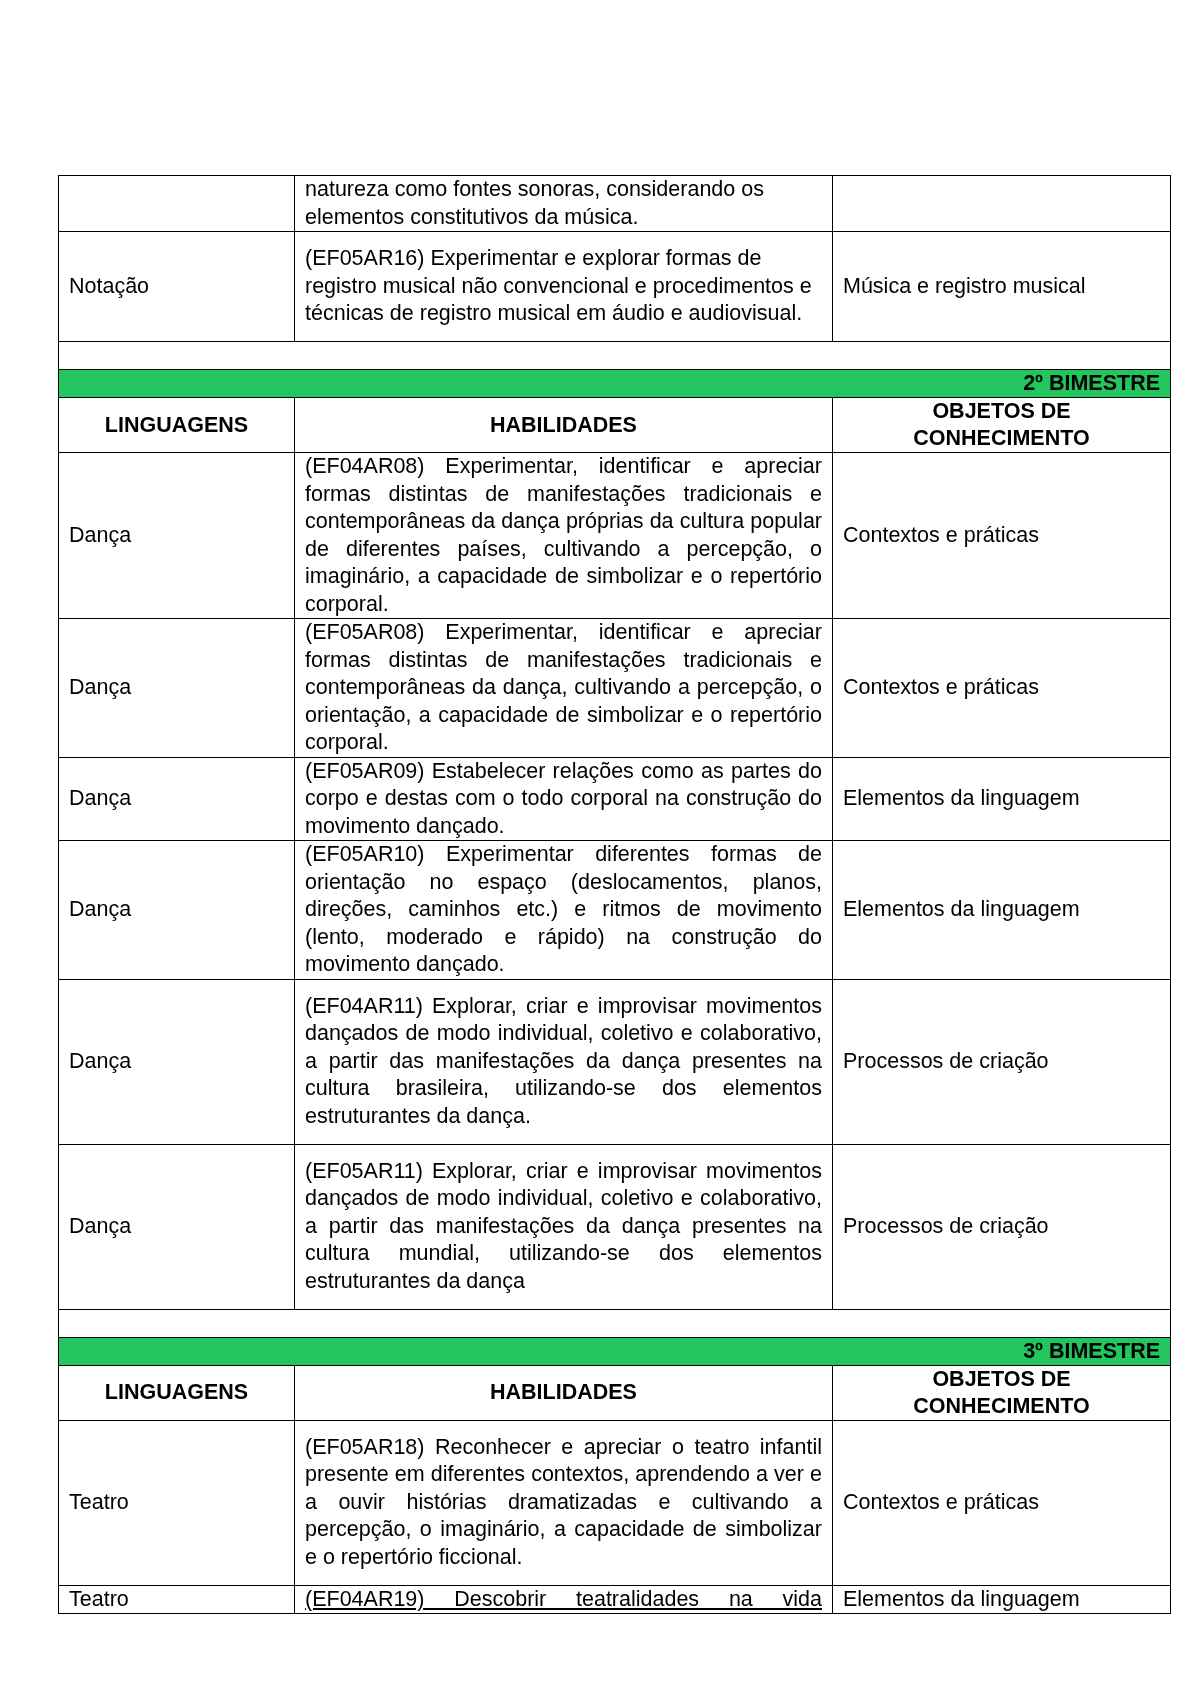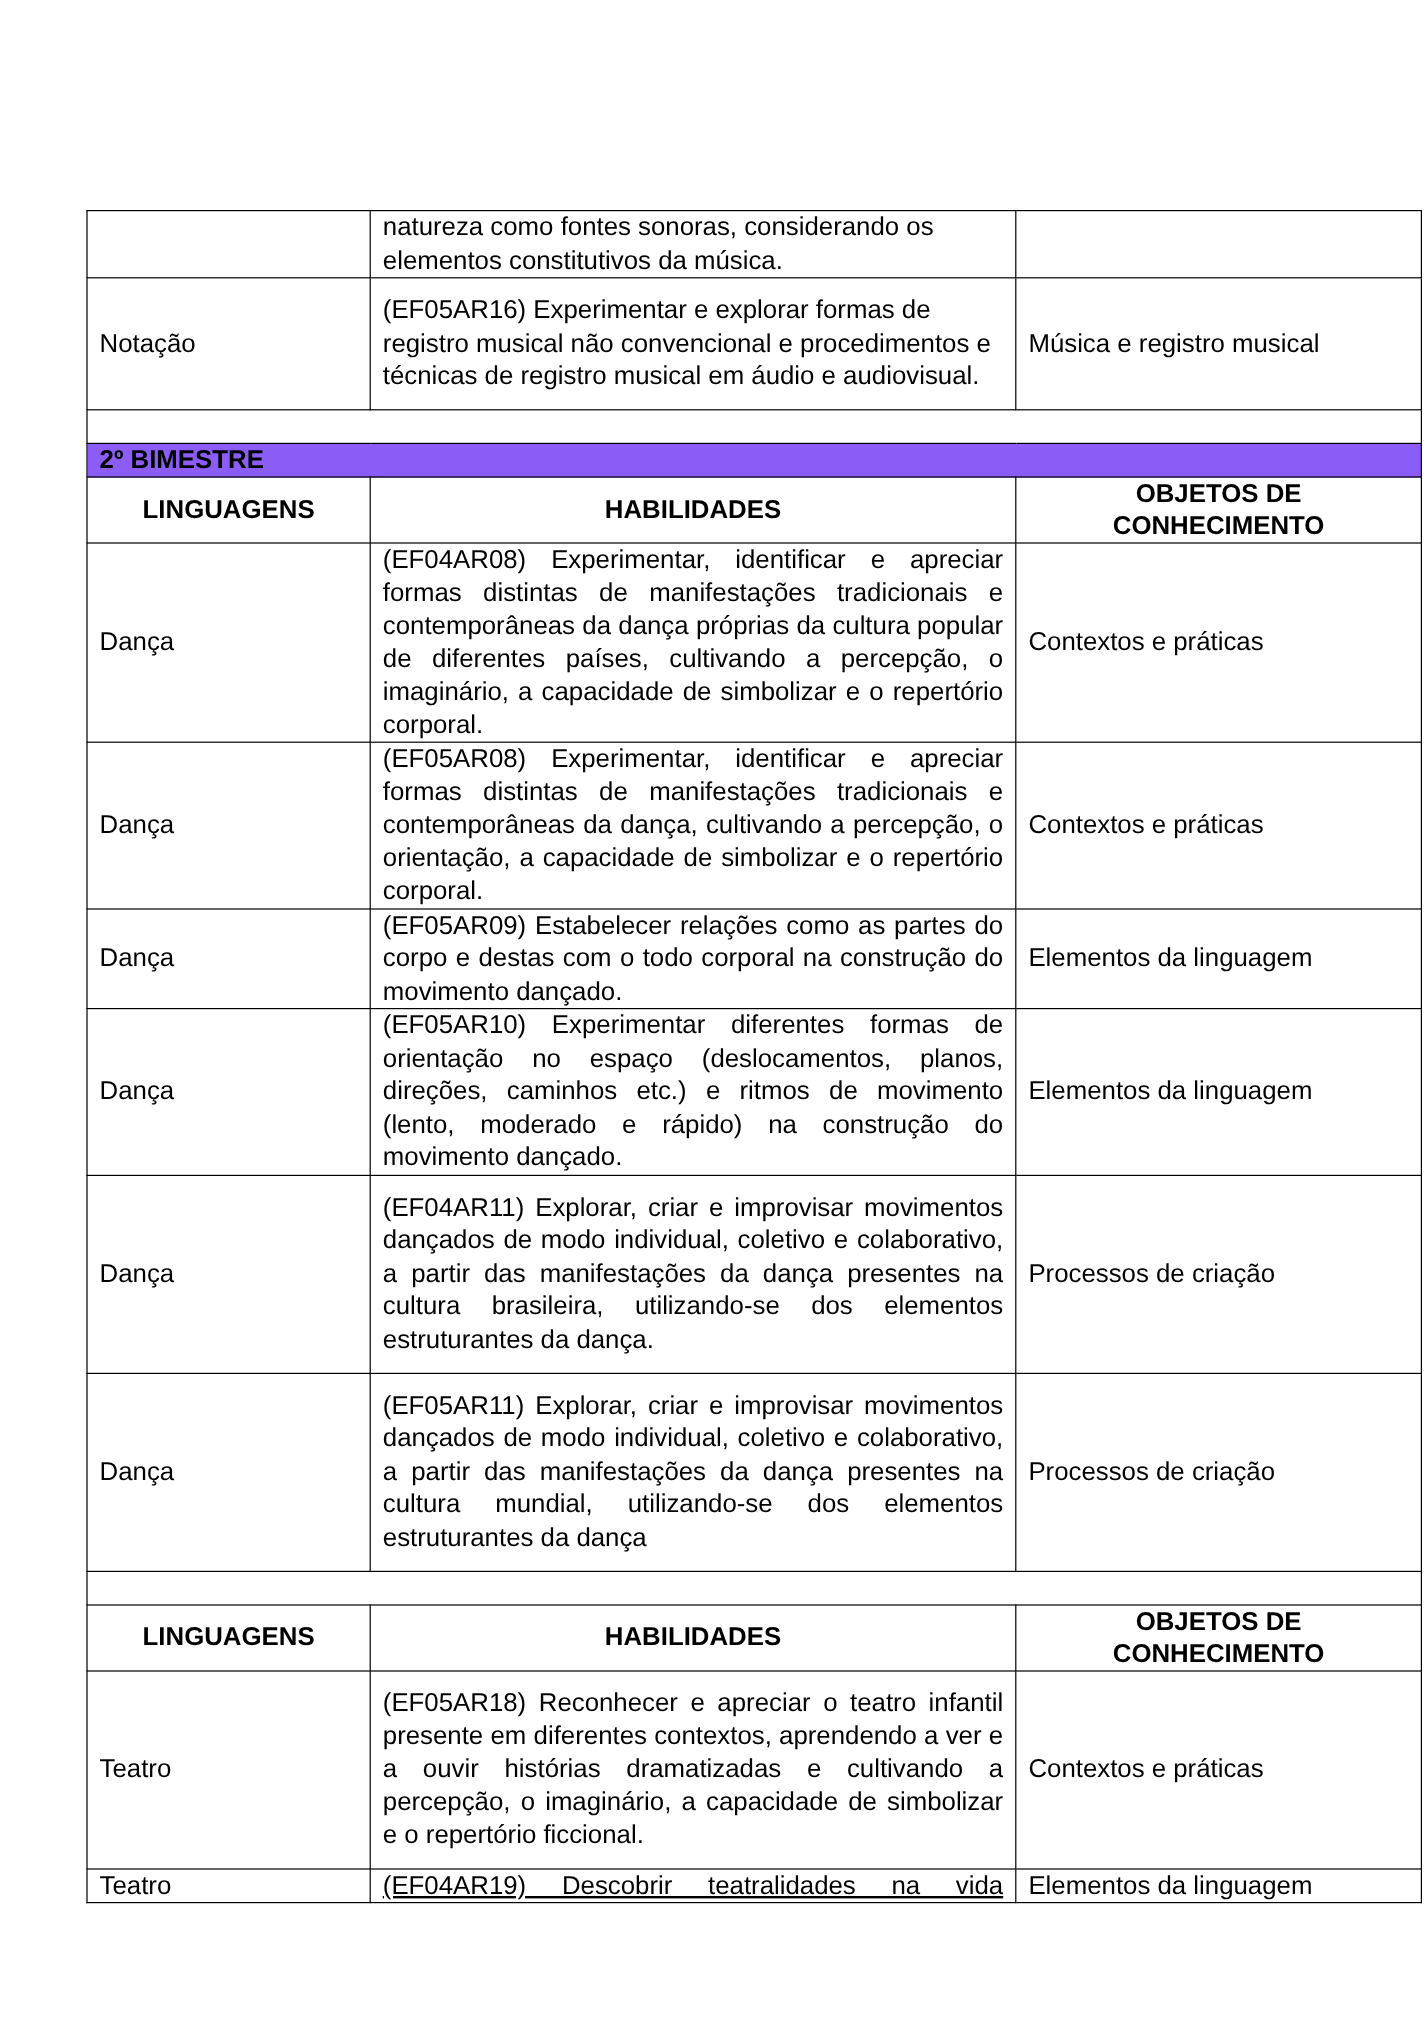--- a/index.html
+++ b/index.html
@@ -1,26 +1,26 @@
 <!DOCTYPE html>
 <html><head>
 <meta charset="utf-8">
 <style>
   html, body { margin: 0; padding: 0; background: #ffffff; }
   body { width: 1190px; height: 1684px; position: relative; overflow: hidden;
          font-family: "Liberation Sans", sans-serif; color: #000; }
-  table.doc { position: absolute; left: 72px; top: 175px; width: 1112px;
+  table.doc { position: absolute; left: 58px; top: 175px; width: 1112px;
               border-collapse: collapse; table-layout: fixed; }
   table.doc td { border: 1.5px solid #000; font-size: 21.5px; line-height: 27.5px;
                  padding: 0 10px; vertical-align: middle; }
   col.c1 { width: 236px; } col.c2 { width: 538px; } col.c3 { width: 338px; }
   td.hab { text-align: justify; }
   td.hab.left { text-align: left; }
   tr.gap td { height: 27px; }
-  tr.bim td { background: #8b5cf6; text-align: left; font-weight: bold;
+  tr.bim td { background: #22c55e; text-align: right; font-weight: bold;
               height: 27px; line-height: 27px; }
   tr.head td { text-align: center; font-weight: bold; height: 54px; line-height: 27px; }
   td.lang { padding-left: 10px; }
 </style>
 </head>
 <body>
 
 <table class="doc">
   <colgroup>
       <col class="c1">
@@ -77,20 +77,23 @@
     </tr>
     <tr style="height:165px">
       <td class="lang">Dança</td>
       <td class="hab">(EF05AR11) Explorar, criar e improvisar movimentos dançados de modo individual, coletivo e colaborativo, a partir das manifestações da dança presentes na cultura mundial, utilizando-se dos elementos estruturantes da dança</td>
       <td>Processos de criação</td>
     </tr>
     <tr class="gap">
         <td colspan="3"></td>
       </tr>
 
+    <tr class="bim">
+      <td colspan="3">3º BIMESTRE</td>
+    </tr>
     <tr class="head">
       <td>LINGUAGENS</td>
       <td>HABILIDADES</td>
       <td>OBJETOS DE CONHECIMENTO</td>
     </tr>
     <tr style="height:165px">
       <td class="lang">Teatro</td>
       <td class="hab">(EF05AR18) Reconhecer e apreciar o teatro infantil presente em diferentes contextos, aprendendo a ver e a ouvir histórias dramatizadas e cultivando a percepção, o imaginário, a capacidade de simbolizar e o repertório ficcional.</td>
       <td>Contextos e práticas</td>
     </tr>

